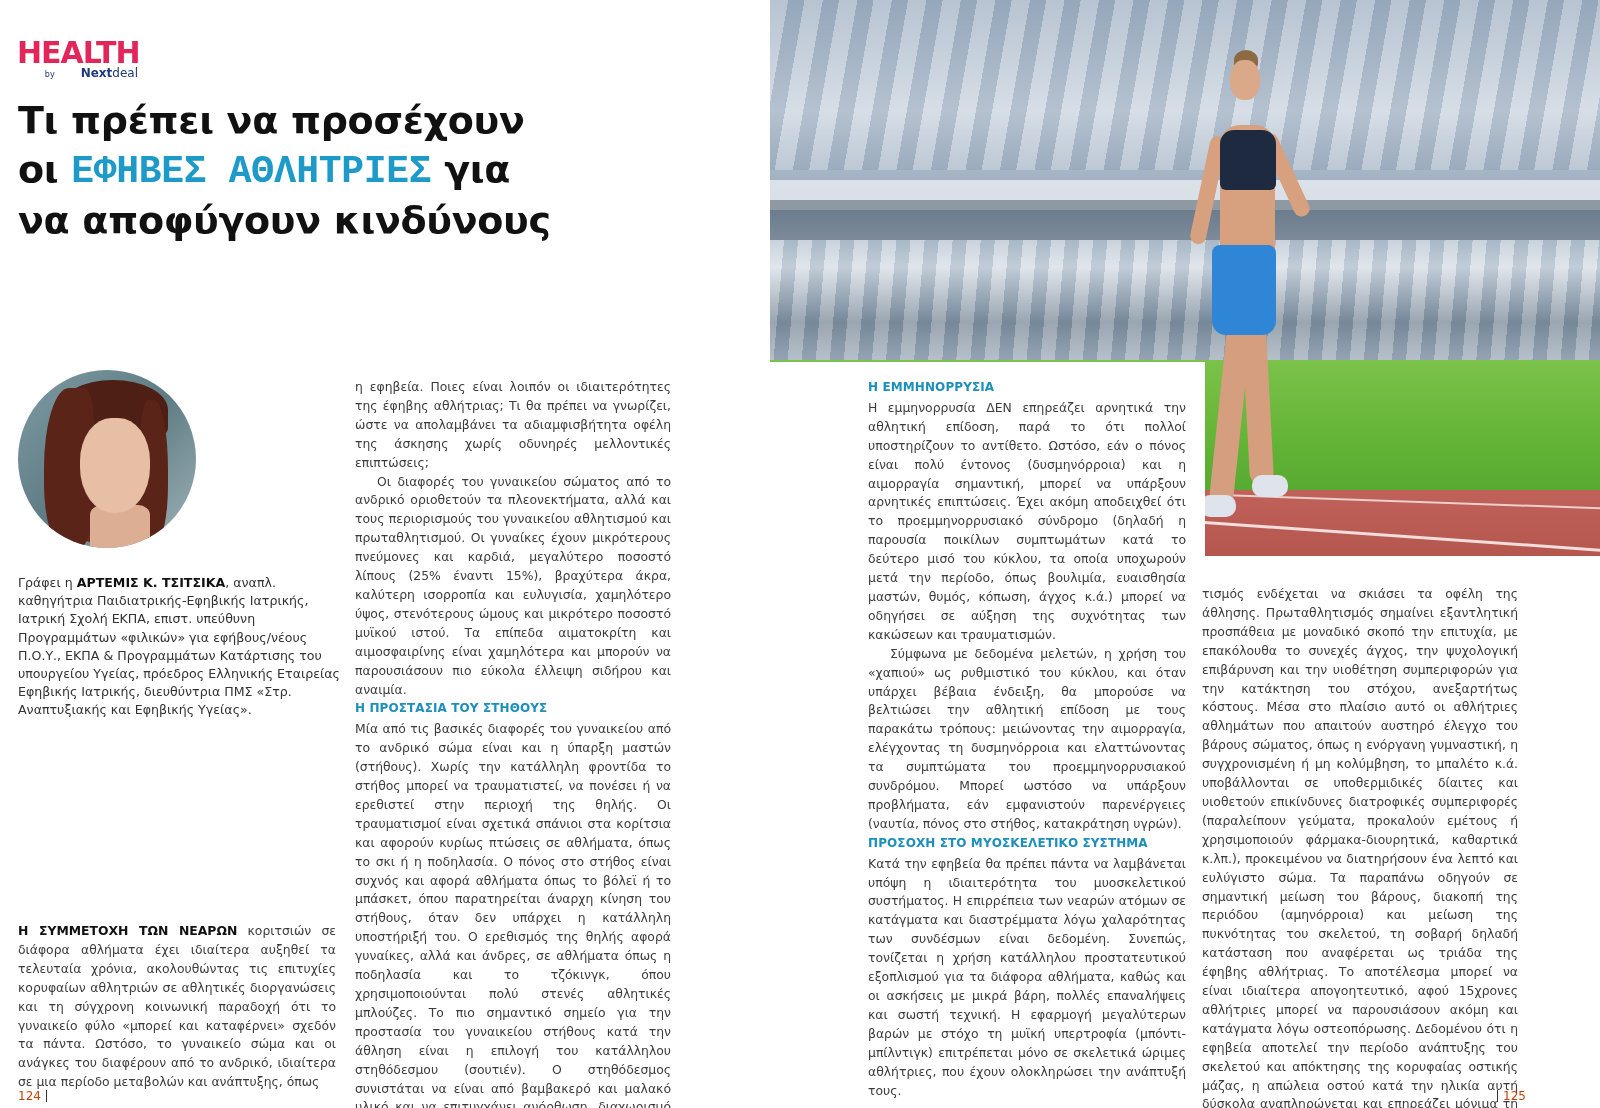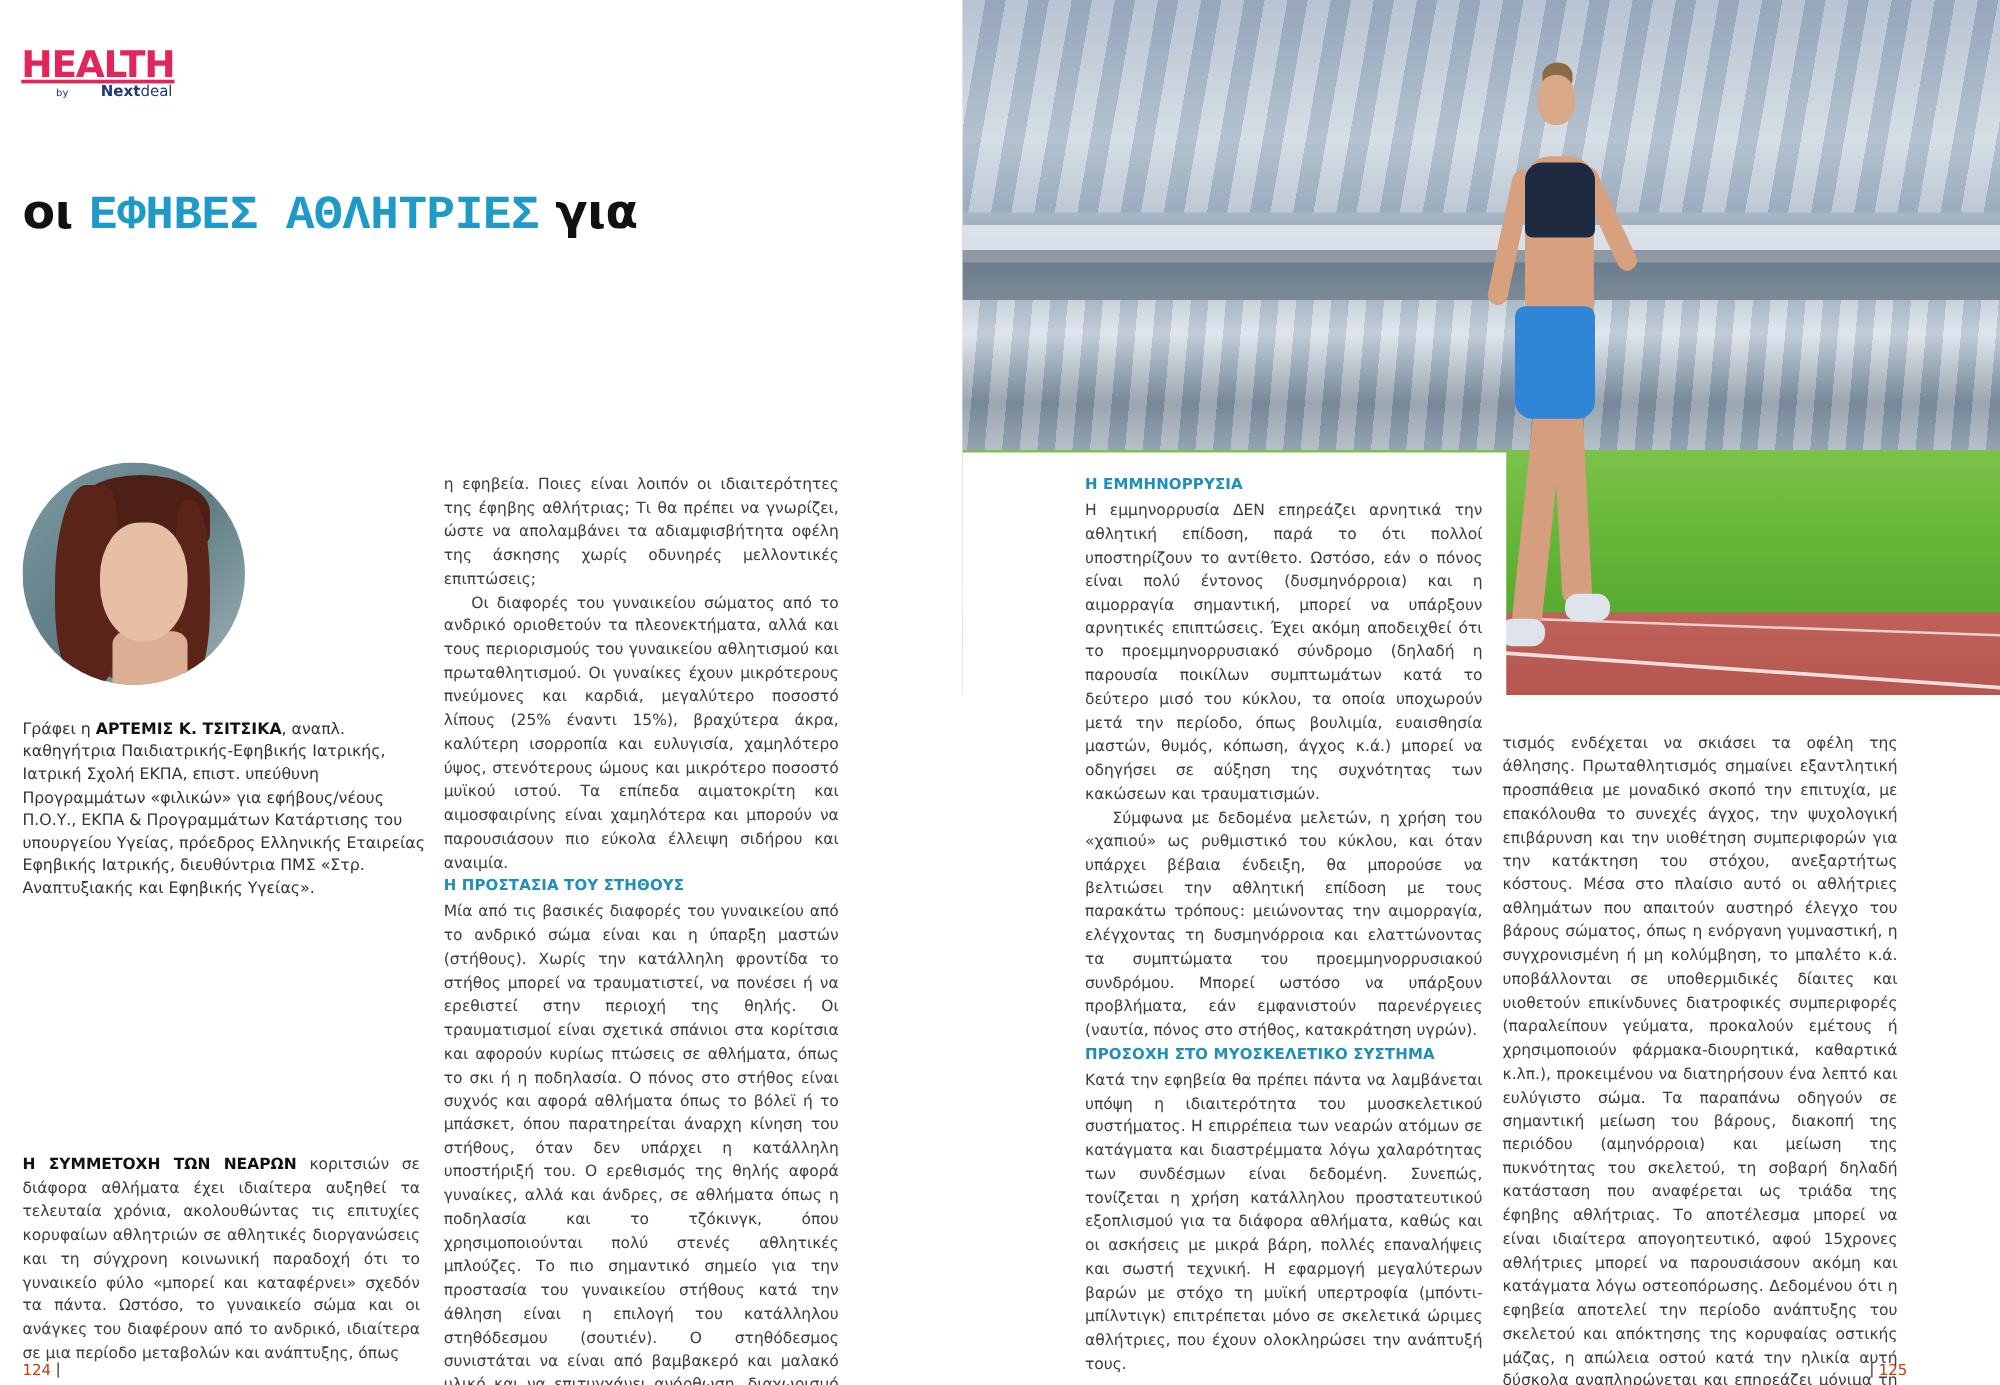--- a/index.html
+++ b/index.html
@@ -2,21 +2,21 @@
 <html><head>
 <meta charset="utf-8">
 <style>
   * { box-sizing: border-box; margin: 0; padding: 0; }
   html, body { width: 1600px; height: 1108px; background: #ffffff; overflow: hidden; }
   body { position: relative; font-family: "DejaVu Sans", sans-serif; color: #3a3a3a; }
 
   
   .logo { position: absolute; left: 17px; top: 38px; width: 125px; height: 46px; }
   .logo-main { position: absolute; left: 0; top: 0; font-family: "DejaVu Sans", sans-serif; font-weight: 900;
-    font-size: 30px; line-height: 30px; letter-spacing: -1px; color: #e3265a; transform: scaleY(0.98); text-decoration: underline; }
+    font-size: 30px; line-height: 30px; letter-spacing: -1px; color: #e3265a; transform: scaleY(0.98); }
   .logo-sub { position: absolute; right: 4px; top: 28px; font-size: 12px; line-height: 14px; color: #1f3a7a; white-space: nowrap; }
   .logo-sub .by { font-size: 8px; color: #1f3a7a; margin-right: 2px; }
   .logo-sub .next { font-weight: 700; color: #1f3a7a; padding-left: 24px; }
   .logo-sub .deal { font-weight: 400; color: #1f3a7a; }
 
   
   .headline { position: absolute; left: 18px; top: 96px; width: 560px;
     font-family: "DejaVu Sans", sans-serif; font-weight: 700; font-size: 38px; line-height: 49px; color: #111111; letter-spacing: -0.3px; }
   .headline .hl-accent { color: #1e9ac9; font-family: Liberation Mono, monospace; }
 
@@ -90,23 +90,23 @@
 <body>
 
 <div class="logo">
   <div class="logo-main">HEALTH</div>
   <div class="logo-sub">
     <span class="by">by</span><span class="next">Next</span><span class="deal">deal</span>
   </div>
 </div>
 
 <h1 class="headline">
-  <br>
+  <span>Τι πρέπει να προσέχουν</span><br>
   <span>οι </span><span class="hl-accent">ΕΦΗΒΕΣ ΑΘΛΗΤΡΙΕΣ</span><span> για</span><br>
-  <br>
+  <span>να αποφύγουν κινδύνους</span><br>
 </h1>
 
 <div class="portrait">
   <div class="hair-top"></div>
   <div class="hair-l"></div>
   <div class="hair-r"></div>
   <div class="neck"></div>
   <div class="face"></div>
 </div>
 

